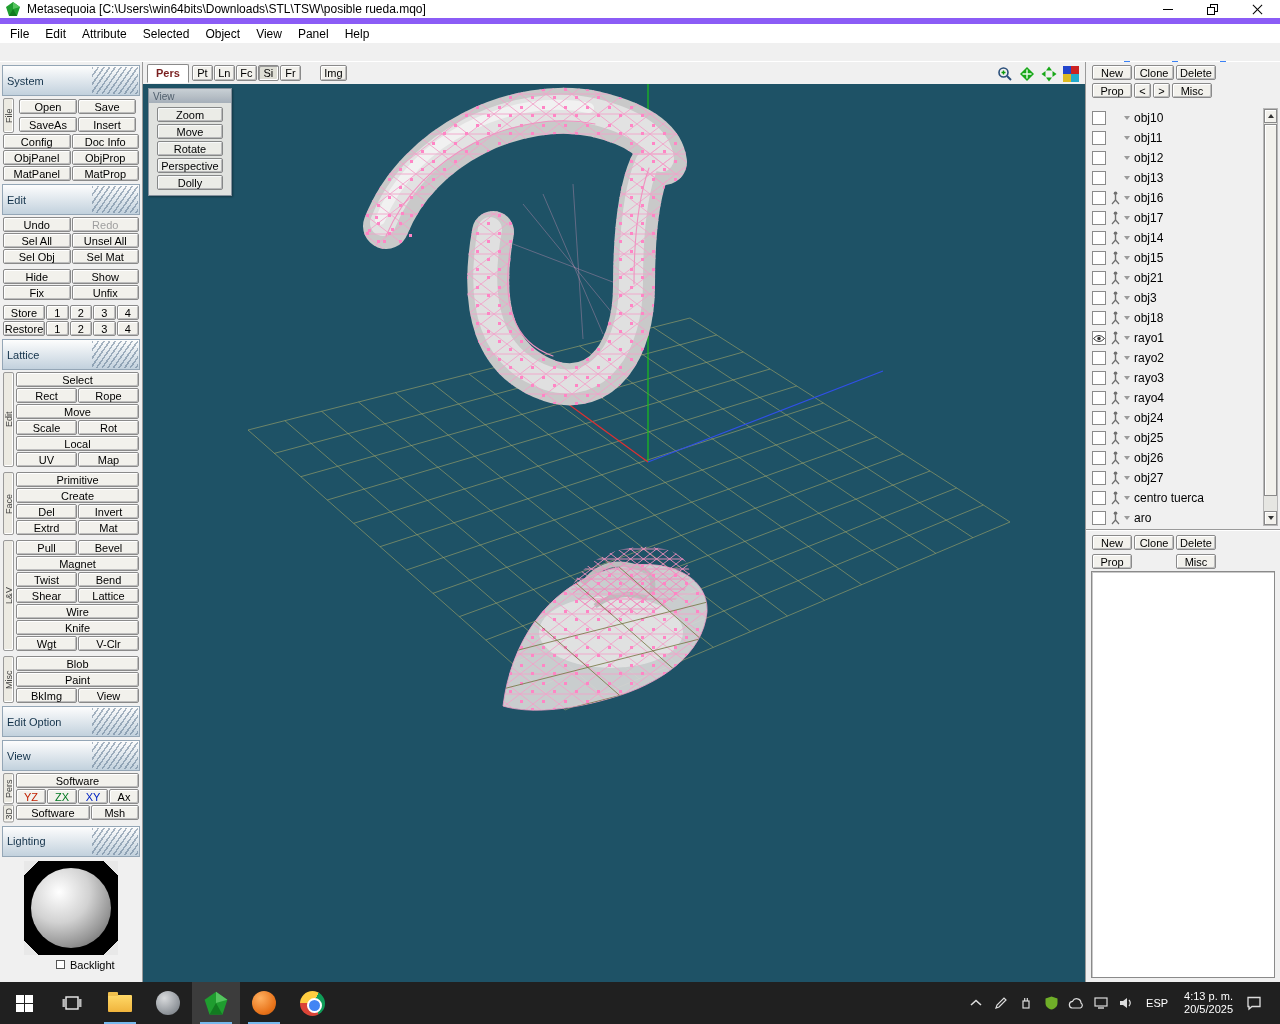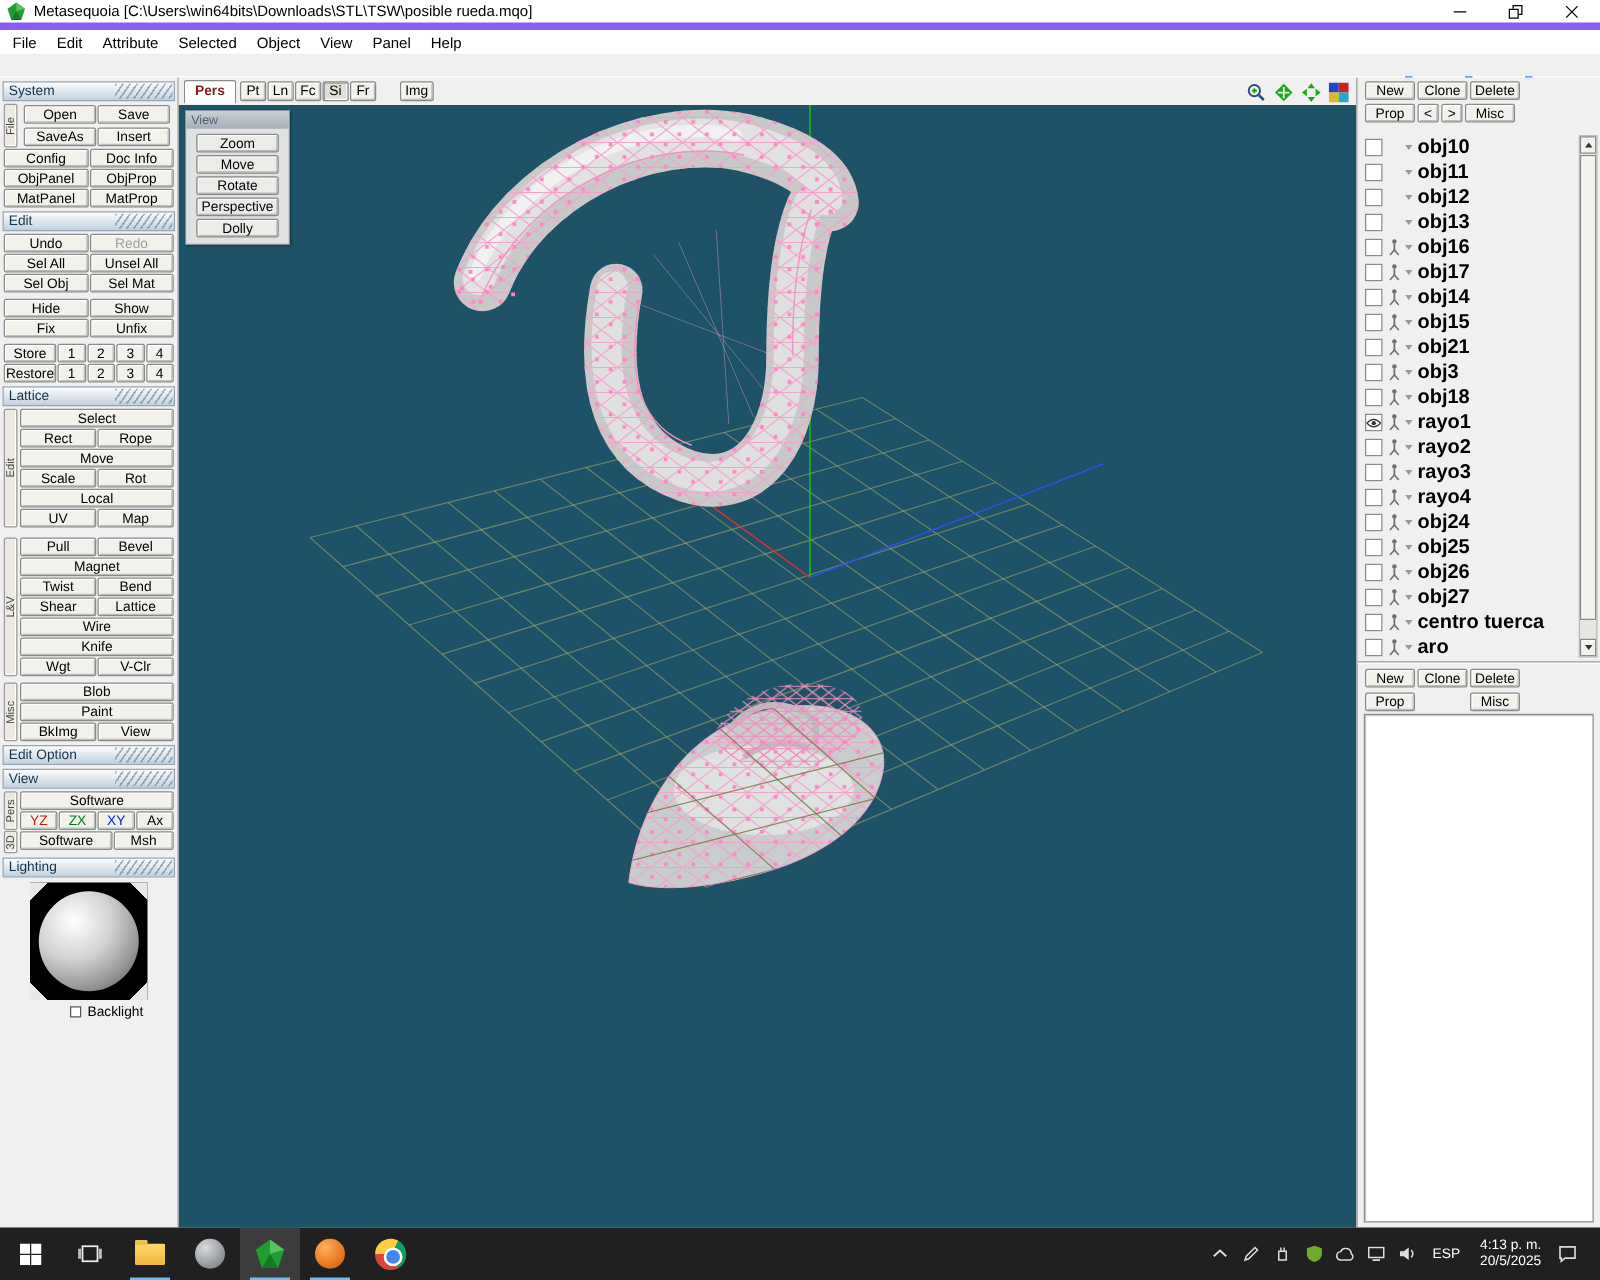--- a/index.html
+++ b/index.html
@@ -27,21 +27,21 @@
   #statusrow{position:absolute;left:0;top:61px;width:1280px;height:19px;background:#fff;border-bottom:1px solid #9a9a9a;display:flex;}
   #statusrow .mode{padding-left:4px;}
   #statusrow .cells{margin-left:auto;display:flex;height:100%;}
   #statusrow .scell{border-left:6px solid #3b82f6;display:flex;align-items:center;padding:0 6px;min-width:48px;}
   #statusrow .scell.gray{color:#8a8a8a;min-width:58px;}
 
   
   .btn{background:#f2f1ec;border:1px solid #8a8a8a;border-radius:2px;box-shadow:inset 1px 1px 0 #fff,inset -1px -1px 0 #bdbdbd;height:15px;display:flex;align-items:center;justify-content:center;white-space:nowrap;font-size:11px;padding:0 2px;overflow:hidden;}
   .btn.pressed{background:#dfdfd6;box-shadow:inset 1px 1px 0 #9a9a9a,inset -1px -1px 0 #fff;}
   .btn.disabled{color:#9f9f9f;}
-  .hdr{position:relative;height:16px;margin:3px 2px 2px 2px;border:1px solid #94a6b6;background:linear-gradient(#fdfdfd,#c2d1dd);display:flex;align-items:center;padding-left:4px;color:#13324a;overflow:hidden;}
+  .hdr{position:relative;height:31px;margin:3px 2px 2px 2px;border:1px solid #94a6b6;background:linear-gradient(#fdfdfd,#c2d1dd);display:flex;align-items:center;padding-left:4px;color:#13324a;overflow:hidden;}
   .hdr::after{content:"";position:absolute;right:1px;top:1px;bottom:1px;width:34%;background:repeating-linear-gradient(125deg,rgba(86,112,138,.5) 0 1.5px,transparent 1.5px 4.6px);}
   .row{display:flex;gap:1px;margin:1px 3px;}
   .row .btn{flex:1;}
   .g2{display:grid;grid-template-columns:1fr 1fr;gap:1px;margin:1px 3px;}
   .g4{display:grid;grid-template-columns:repeat(4,1fr);gap:1px;}
   .storegrid{display:grid;grid-template-columns:42px repeat(4,1fr);gap:1px;margin:1px 3px;}
   .withtab{display:flex;gap:2px;margin:1px 3px;align-items:stretch;}
   .withtab .col{flex:1;display:flex;flex-direction:column;gap:1px;}
   .vtab{width:11px;font-size:9px;color:#444;border:1px solid #9a9a9a;border-radius:2px;background:#eceae2;box-shadow:inset 1px 1px 0 #fff;writing-mode:vertical-rl;transform:rotate(180deg);display:flex;align-items:center;justify-content:center;padding:2px 0;white-space:nowrap;}
   .gap{height:3px;}
@@ -78,21 +78,21 @@
   #rightpanel{position:absolute;left:1085px;top:62px;width:195px;height:920px;background:#f0f0f0;border-left:1px solid #9a9a9a;}
   #objpanel{position:absolute;left:0;top:0;right:0;height:468px;}
   .rp-row{display:flex;gap:2px;margin:3px 0 0 6px;}
   .rp-row .btn{width:40px;}
   .rp-row .btn.narrow{width:17px;}
   #objlist{position:absolute;left:6px;top:46px;width:168px;height:418px;overflow:hidden;}
   .obj-row{height:20px;display:flex;align-items:center;gap:4px;}
   .vis-box{width:14px;height:14px;background:#fff;border:1px solid #8a8a8a;box-shadow:inset 1px 1px 0 #fff;display:flex;align-items:center;justify-content:center;}
   .bone-wrap{width:10px;height:15px;display:flex;align-items:center;justify-content:center;}
   .row-chev{width:0;height:0;border-left:3px solid transparent;border-right:3px solid transparent;border-top:4px solid #9a9a9a;}
-  .obj-name{font-size:16px;font-weight:bold;}
+  .obj-name{font-size:12px;}
   #objscroll{position:absolute;right:2px;top:46px;width:15px;height:418px;background:#e6e6e2;border:1px solid #b8b8b8;}
   .sc-btn{position:absolute;left:0;width:13px;height:14px;background:#f2f1ec;border:1px solid #8a8a8a;box-shadow:inset 1px 1px 0 #fff;display:flex;align-items:center;justify-content:center;}
   .sc-thumb{position:absolute;left:0;top:15px;width:13px;height:372px;background:#f2f1ec;border:1px solid #8a8a8a;box-shadow:inset 1px 1px 0 #fff;}
   .arr{width:0;height:0;border-left:3px solid transparent;border-right:3px solid transparent;}
   .arr.up{border-bottom:4px solid #333;}
   .arr.down{border-top:4px solid #333;}
   #matpanel{position:absolute;left:0;right:0;top:468px;bottom:0;border-top:1px solid #fff;box-shadow:0 -1px 0 #9a9a9a;}
   #matpanel .mg{display:grid;grid-template-columns:40px 40px 40px;gap:2px;margin:4px 0 0 6px;}
   #matlist{position:absolute;left:5px;right:5px;top:40px;bottom:4px;background:#fff;border:1px solid #8a8a8a;box-shadow:inset 1px 1px 0 #c9c9c9;}
 
@@ -250,20 +250,35 @@
           <div class="btn">Rot</div>
         </div>
       <div class="btn">Local</div>
       <div class="row" style="margin:0">
           <div class="btn">UV</div>
           <div class="btn">Map</div>
         </div>
     </div>
   </div>
   <div class="gap"></div>
+  <div class="withtab">
+    <div class="vtab">Face</div>
+    <div class="col">
+      <div class="btn">Primitive</div>
+      <div class="btn">Create</div>
+      <div class="row" style="margin:0">
+          <div class="btn">Del</div>
+          <div class="btn">Invert</div>
+        </div>
+      <div class="row" style="margin:0">
+          <div class="btn">Extrd</div>
+          <div class="btn">Mat</div>
+        </div>
+    </div>
+  </div>
   <div class="gap"></div>
   <div class="withtab">
     <div class="vtab">L&amp;V</div>
     <div class="col">
       <div class="row" style="margin:0">
           <div class="btn">Pull</div>
           <div class="btn">Bevel</div>
         </div>
       <div class="btn">Magnet</div>
       <div class="row" style="margin:0">

